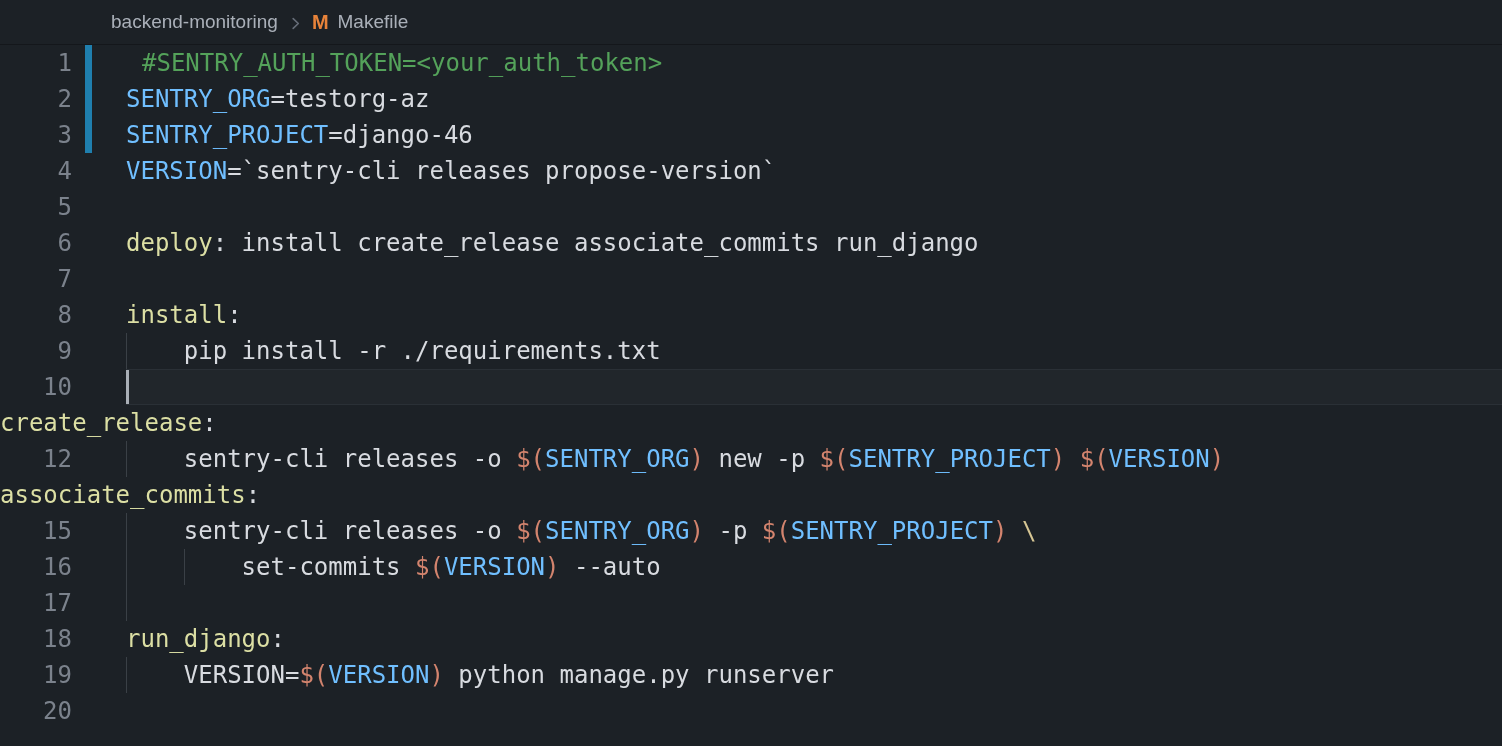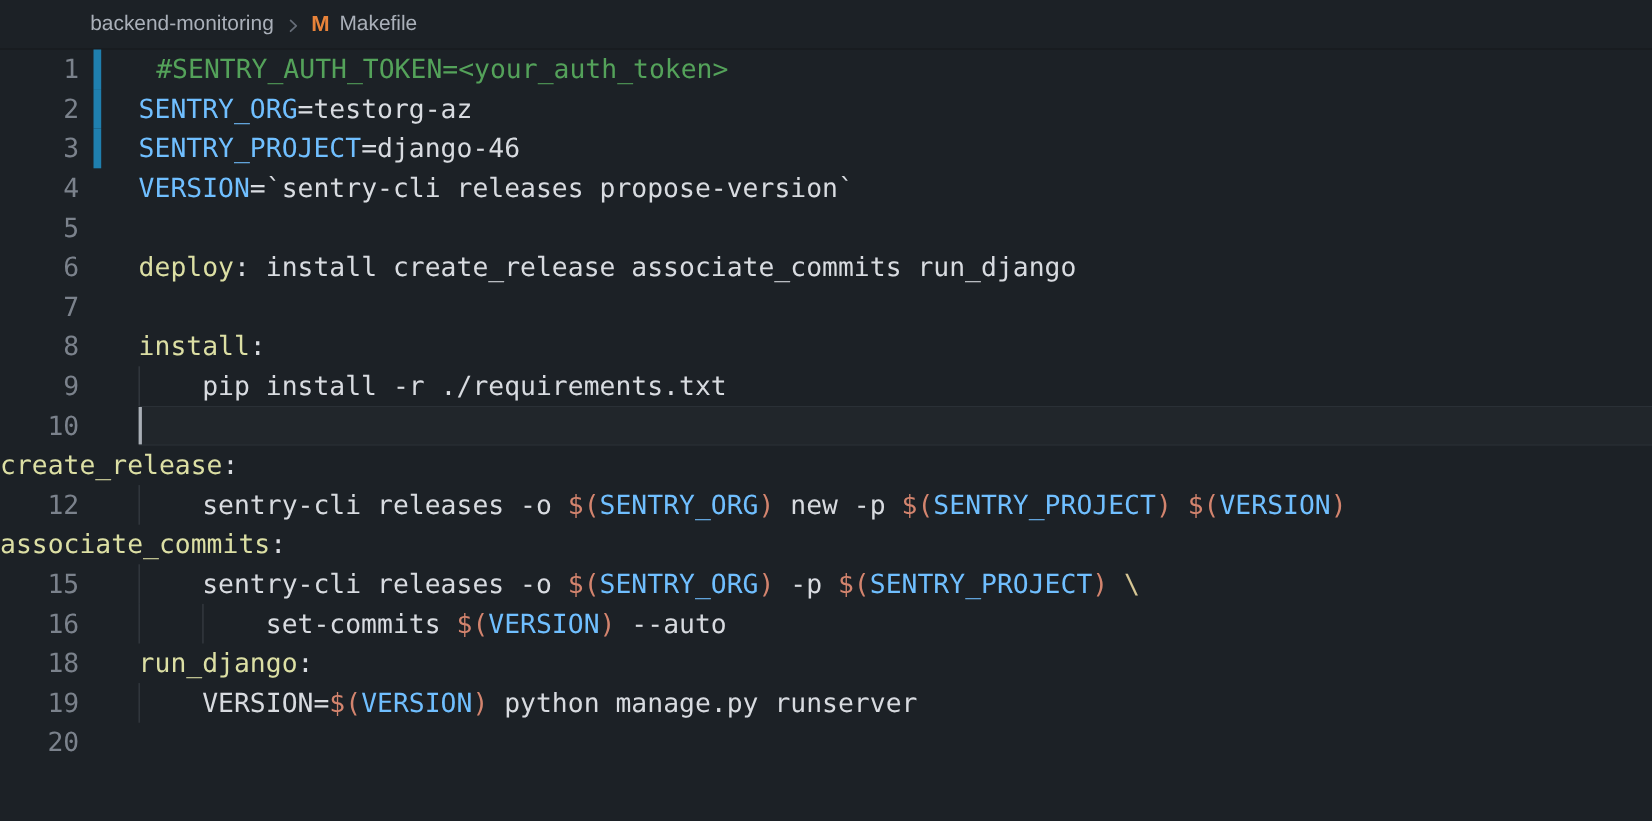--- a/index.html
+++ b/index.html
@@ -7,21 +7,21 @@
     position:relative;
     width:1502px;height:746px;
     background:var(--bg,#1c2126);
     overflow:hidden;
     font-family:"DejaVu Sans Mono","Liberation Mono",monospace;
   }
   
   .breadcrumbs{
     height:45px;
     display:flex;align-items:center;
-    padding-left:82px;
+    padding-left:111px;
     box-sizing:border-box;
     border-bottom:1px solid rgba(0,0,0,0.28);
     font-family:"Liberation Sans","DejaVu Sans",sans-serif;
     font-size:19px;
     color:var(--crumb,#aab0b9);
   }
   .crumb{cursor:pointer;}
   .crumb-sep{display:flex;align-items:center;margin:2px 9px 0 10px;}
   .file-icon{
     color:var(--makefile-icon,#e8833a);
@@ -96,19 +96,20 @@
         <div class="line"><div class="gutter"><span class="ln">6</span></div><div class="code"><span class="t-target">deploy</span><span class="t-text">: install create_release associate_commits run_django</span></div></div>
         <div class="line"><div class="gutter"><span class="ln">7</span></div><div class="code"></div></div>
         <div class="line"><div class="gutter"><span class="ln">8</span></div><div class="code"><span class="t-target">install</span><span class="t-text">:</span></div></div>
         <div class="line"><div class="gutter"><span class="ln">9</span></div><div class="code"><span class="guide" style="left: 0ch;"></span><span class="t-text">    pip install -r ./requirements.txt</span></div></div>
         <div class="line current"><div class="gutter"><span class="ln">10</span></div><div class="code"><span class="cursor" style="left: 0ch;"></span></div></div>
         <div class="line"><div class="code"><span class="t-target">create_release</span><span class="t-text">:</span></div></div>
         <div class="line"><div class="gutter"><span class="ln">12</span></div><div class="code"><span class="guide" style="left: 0ch;"></span><span class="t-text">    sentry-cli releases -o </span><span class="t-interp">$(</span><span class="t-variable">SENTRY_ORG</span><span class="t-interp">)</span><span class="t-text"> new -p </span><span class="t-interp">$(</span><span class="t-variable">SENTRY_PROJECT</span><span class="t-interp">)</span><span class="t-text"> </span><span class="t-interp">$(</span><span class="t-variable">VERSION</span><span class="t-interp">)</span></div></div>
         <div class="line"><div class="code"><span class="t-target">associate_commits</span><span class="t-text">:</span></div></div>
         <div class="line"><div class="gutter"><span class="ln">15</span></div><div class="code"><span class="guide" style="left: 0ch;"></span><span class="t-text">    sentry-cli releases -o </span><span class="t-interp">$(</span><span class="t-variable">SENTRY_ORG</span><span class="t-interp">)</span><span class="t-text"> -p </span><span class="t-interp">$(</span><span class="t-variable">SENTRY_PROJECT</span><span class="t-interp">)</span><span class="t-text"> </span><span class="t-escape">\</span></div></div>
         <div class="line"><div class="gutter"><span class="ln">16</span></div><div class="code"><span class="guide" style="left: 0ch;"></span><span class="guide" style="left: 4ch;"></span><span class="t-text">        set-commits </span><span class="t-interp">$(</span><span class="t-variable">VERSION</span><span class="t-interp">)</span><span class="t-text"> --auto</span></div></div>
+        <div class="line"><div class="gutter"><span class="ln">17</span></div><div class="code"><span class="guide" style="left: 0ch;"></span></div></div>
         <div class="line"><div class="gutter"><span class="ln">18</span></div><div class="code"><span class="t-target">run_django</span><span class="t-text">:</span></div></div>
         <div class="line"><div class="gutter"><span class="ln">19</span></div><div class="code"><span class="guide" style="left: 0ch;"></span><span class="t-text">    VERSION=</span><span class="t-interp">$(</span><span class="t-variable">VERSION</span><span class="t-interp">)</span><span class="t-text"> python manage.py runserver</span></div></div>
         <div class="line"><div class="gutter"><span class="ln">20</span></div><div class="code"></div></div>
       </div>
   </div>
 
 </div>
 
 </body></html>

